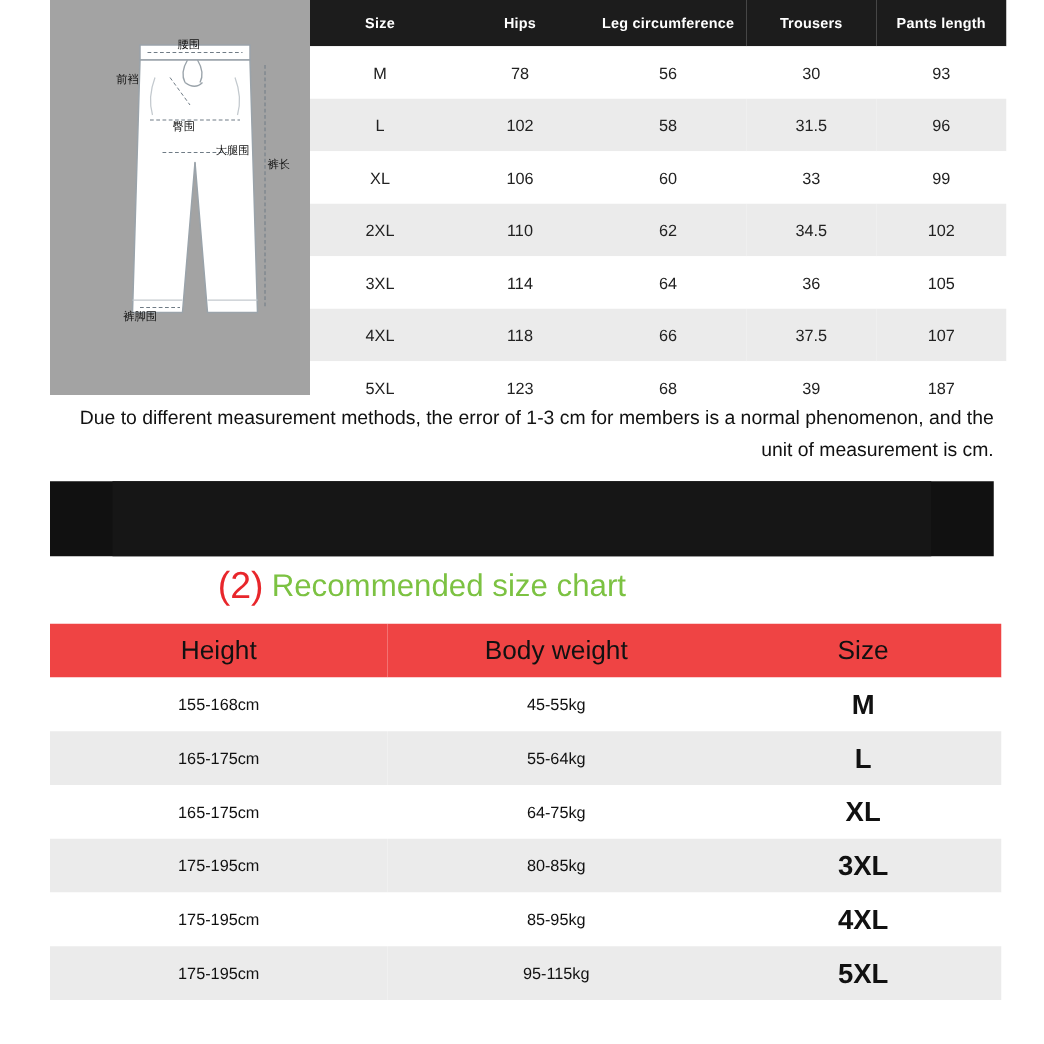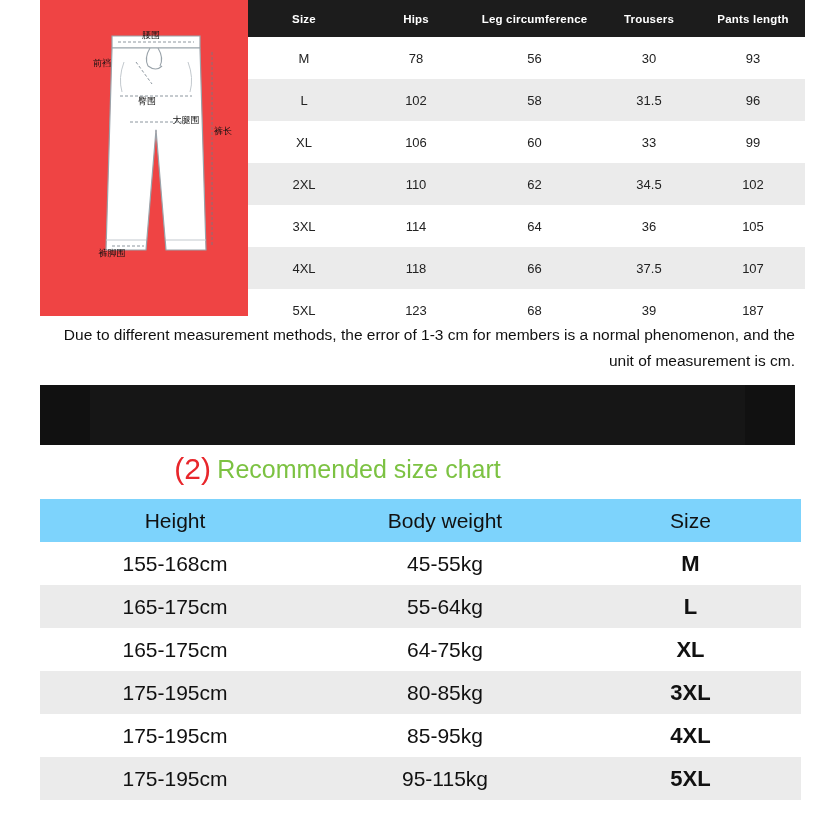--- a/index.html
+++ b/index.html
@@ -25,21 +25,21 @@
     position: relative;
     height: 316px;
     width: 835px;
   }
   .diagram-pane {
     position: absolute;
     left: 40px;
     top: 0;
     width: 208px;
     height: 316px;
-    background: #ef4444;
+    background: #a3a3a3;
   }
   .diagram-pane svg {
     display: block;
   }
 
   .size-table {
     position: absolute;
     left: 248px;
     top: 0;
     width: 547px;
@@ -130,33 +130,33 @@
   
   .rec-table {
     position: absolute;
     left: 40px;
     top: 499px;
     width: 755px;
     border-collapse: collapse;
     table-layout: fixed;
   }
   .rec-table th {
-    background: #7dd3fc;
+    background: #ef4444;
     font-size: 21px;
     font-weight: normal;
     height: 41px;
     text-align: center;
     vertical-align: middle;
     color: #111111;
   }
   .rec-table td {
     height: 41px;
     text-align: center;
     vertical-align: middle;
-    font-size: 21px;
+    font-size: 13px;
     color: #111111;
   }
   .rec-table tbody tr:nth-child(odd) td {
     background: #ffffff;
   }
   .rec-table tbody tr:nth-child(even) td {
     background: #ebebeb;
   }
   .rec-table td.size-cell {
     font-size: 22px;

